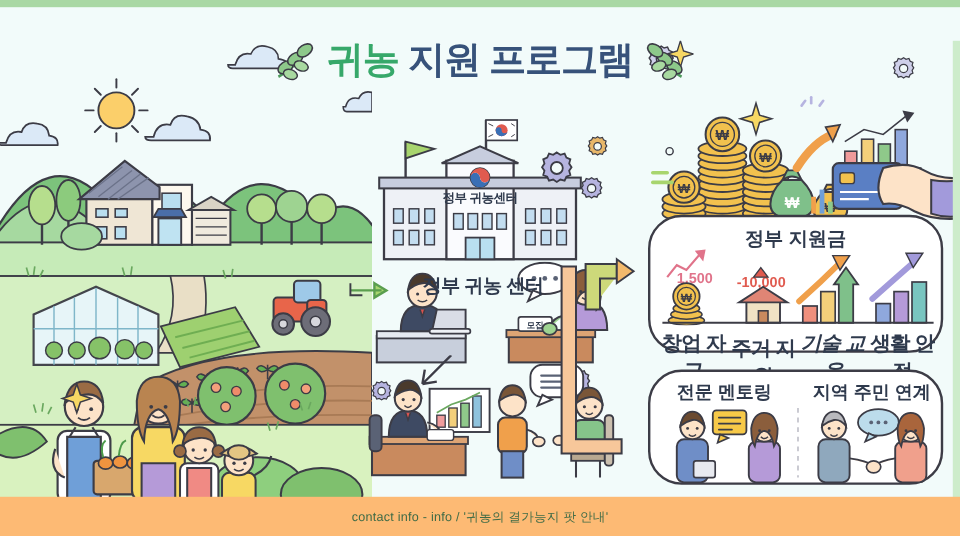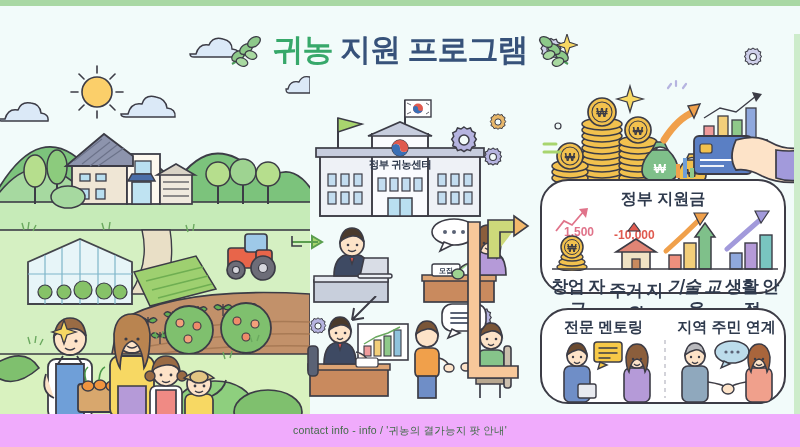--- a/index.html
+++ b/index.html
@@ -60,21 +60,21 @@
     letter-spacing:-0.5px;
   }
   .bldg-label {
     position:absolute; font-size:10.5px; font-weight:bold; color:#2f3a4d;
     letter-spacing:-0.5px; text-align:center;
   }
 
   
   .footer {
     position:absolute; left:0; bottom:0; width:800px; height:33px;
-    background:#f0abfc; display:flex; align-items:center; justify-content:center;
+    background:#fdba74; display:flex; align-items:center; justify-content:center;
   }
   .footer-text {
     font-size:10.5px; color:#3f6b46; letter-spacing:0.2px;
   }
 
   
   .gear { position:absolute; }
 </style>
 </head>
 <body>
@@ -463,20 +463,21 @@
       </g>
 
       <g>
         <ellipse cx="162" cy="14" rx="22" ry="13" fill="#ffffff" stroke="#3c3c46" stroke-width="1.6"></ellipse>
         <path d="M152 24 l-4 9 l12 -6 z" fill="#ffffff" stroke="#3c3c46" stroke-width="1.6"></path>
         <circle cx="153" cy="14" r="2" fill="#5a6275"></circle>
           <circle cx="162" cy="14" r="2" fill="#5a6275"></circle>
         <circle cx="171" cy="14" r="2" fill="#5a6275"></circle>
       </g>
     </svg>
+    <div class="center-label" style="left:352px; top:222px;">정부 귀농 센터</div>
 
     <svg style="position:absolute; left:300px; top:290px; width:230px; height:110px;" viewBox="0 0 230 110" xmlns="http://www.w3.org/2000/svg">
 
       <path d="M76 0 L52 24 M52 24 L64 22 M52 24 L54 12" stroke="#3c3c46" stroke-width="2" fill="none"></path>
 
       <g>
         <rect x="58" y="28" width="50" height="36" fill="#ffffff" stroke="#3c3c46" stroke-width="1.6"></rect>
         <rect x="64" y="50" width="7" height="10" fill="#f09c9c" stroke="#3c3c46" stroke-width="1.1"></rect>
         <rect x="74" y="44" width="7" height="16" fill="#f3cf7a" stroke="#3c3c46" stroke-width="1.1"></rect>
         <rect x="84" y="40" width="7" height="20" fill="#8fc98a" stroke="#3c3c46" stroke-width="1.1"></rect>

